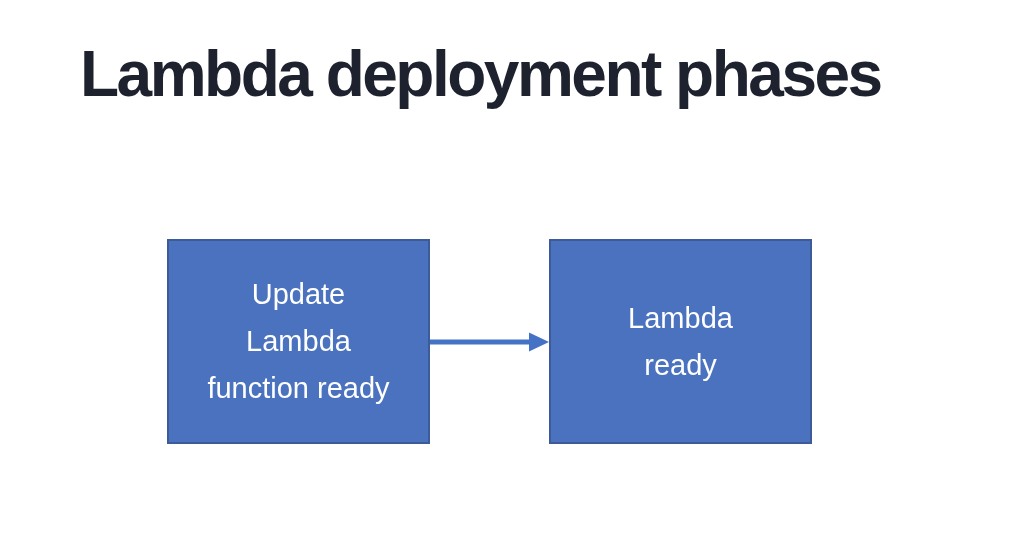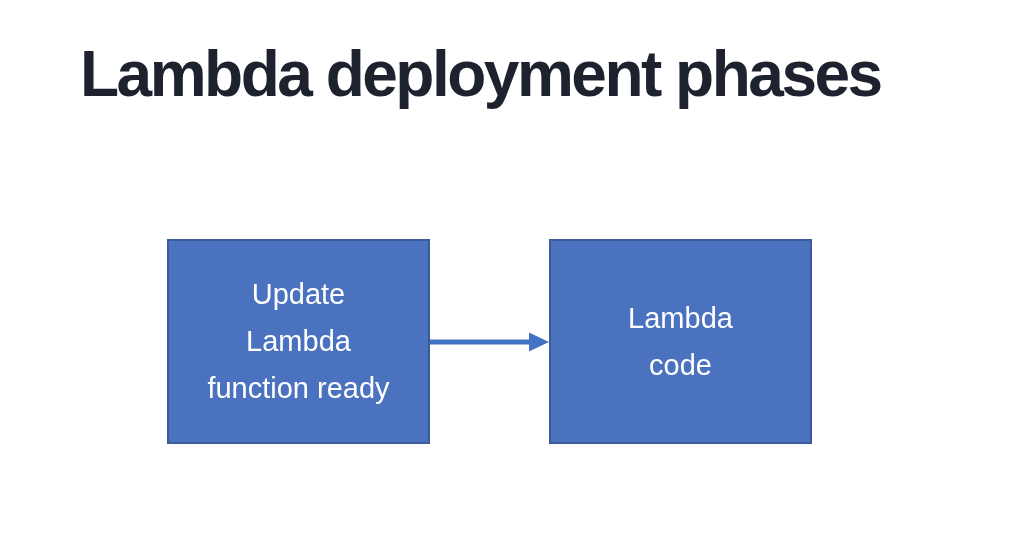--- a/index.html
+++ b/index.html
@@ -67,16 +67,16 @@
     <span class="line">function ready</span>
   </div>
 
   <svg class="flow-arrow" viewBox="0 0 119 24">
     <line x1="0" y1="12" x2="101" y2="12" stroke-width="5" stroke="#4472c4"></line>
     <polygon points="99,2.5 119,12 99,21.5" fill="#4472c4"></polygon>
   </svg>
 
   <div class="flow-box box-right">
     <span class="line">Lambda</span>
-    <span class="line">code</span>
+    <span class="line">ready</span>
   </div>
 
 </div>
 
 </body></html>

